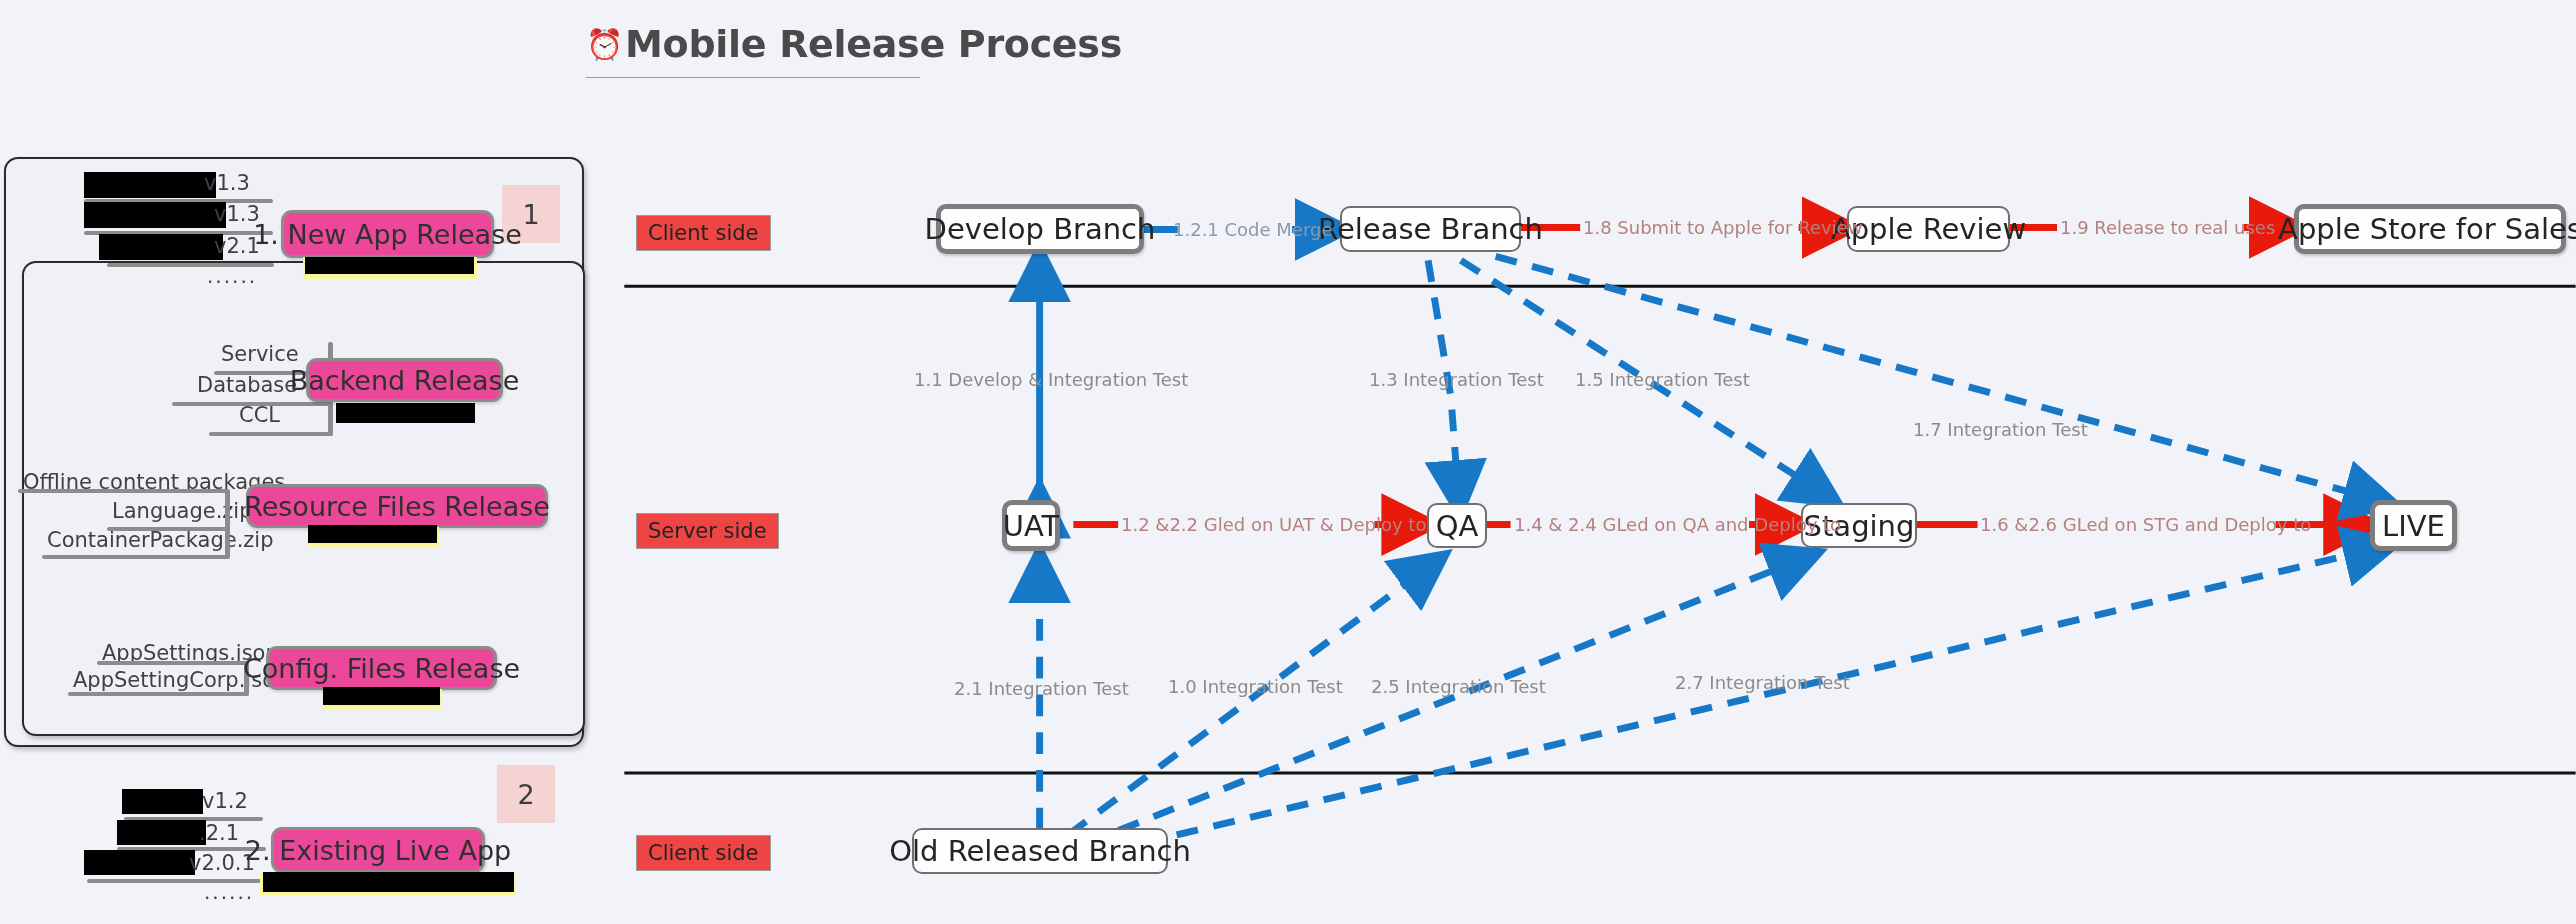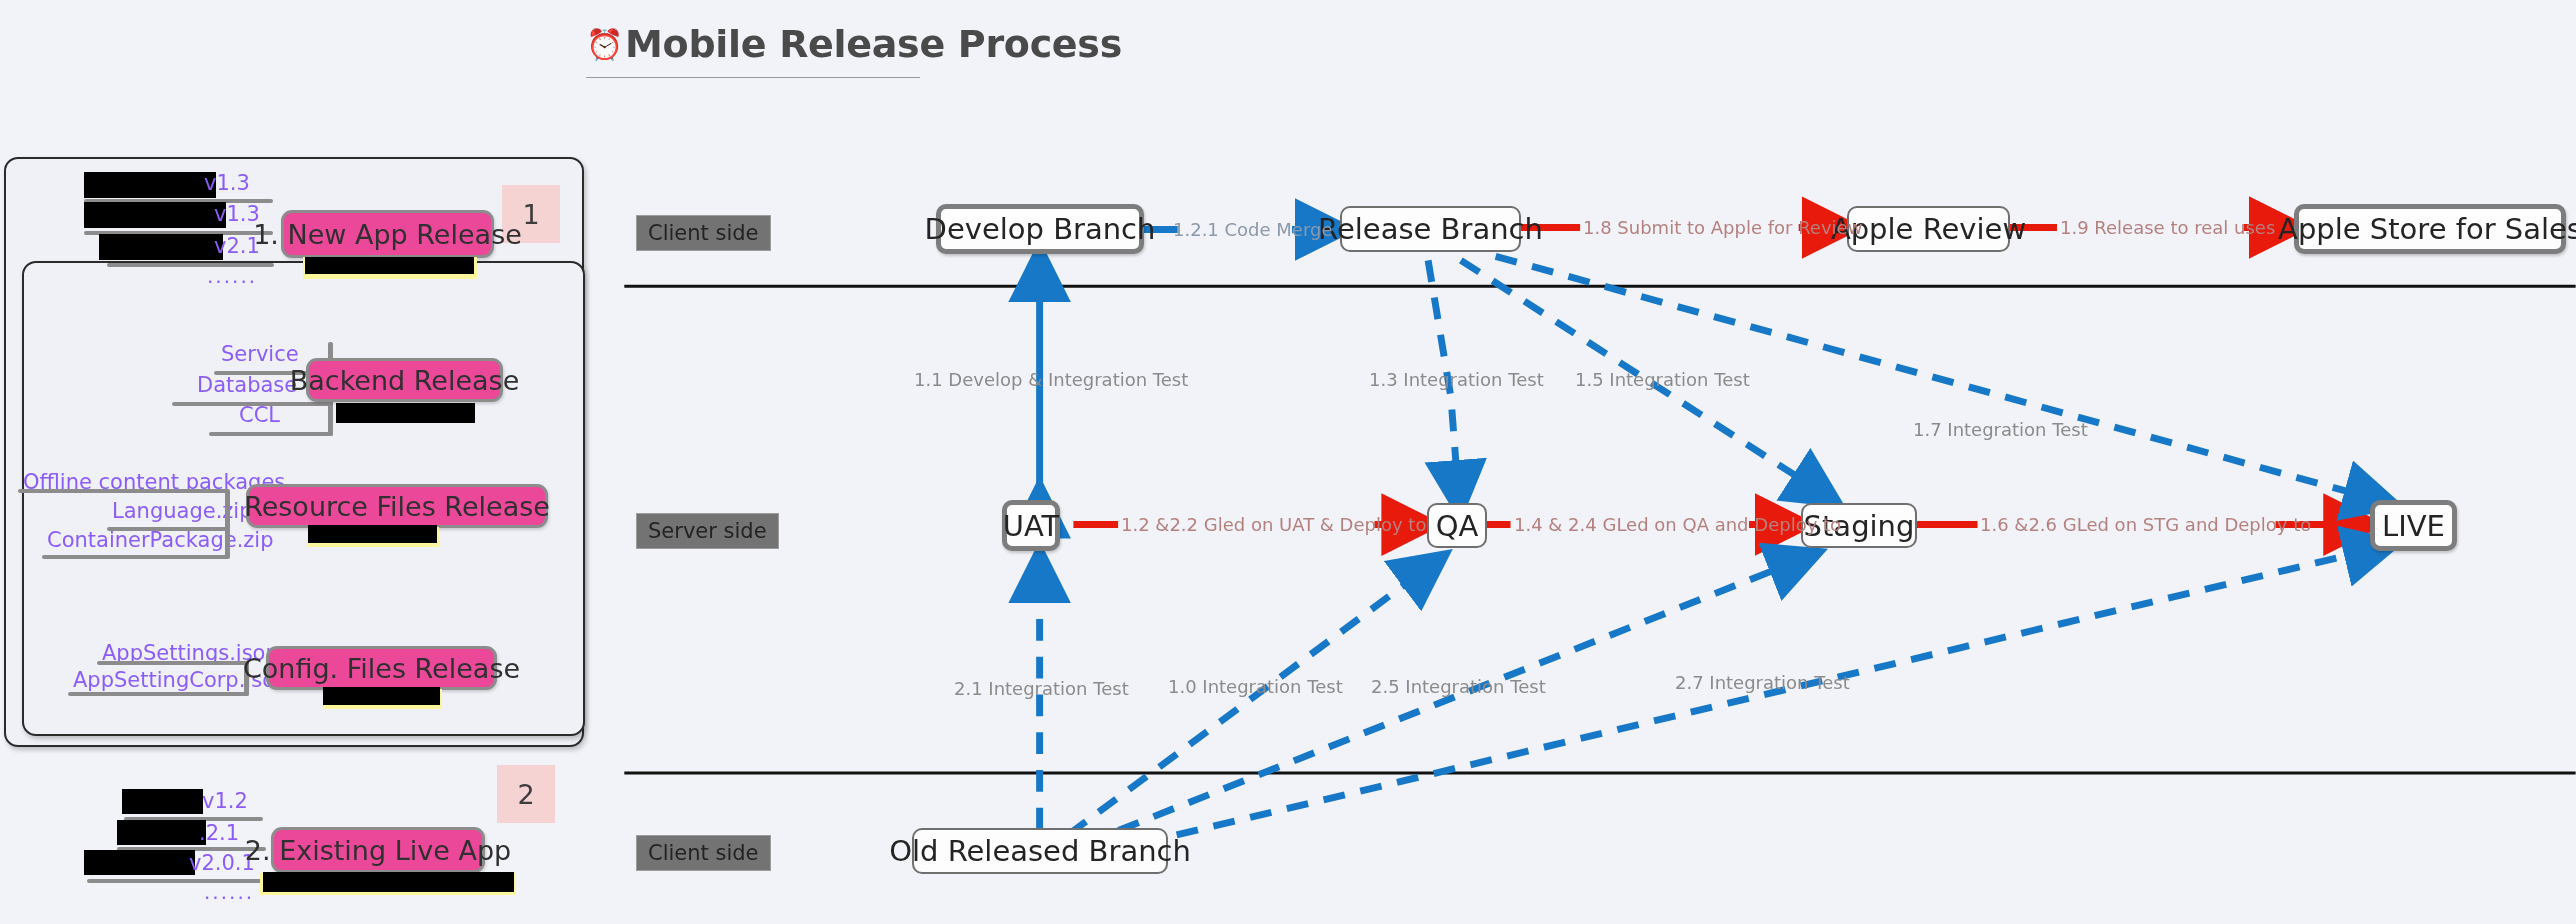--- a/index.html
+++ b/index.html
@@ -49,28 +49,28 @@
     box-shadow: 1px 2px 3px rgba(0,0,0,0.16);
   }
   .node.lg { font-size: 27px; padding: 6px 16px; }
 
   
   .redact { position: absolute; background: #000; }
   .hl-band { position: absolute; background: #fbf59b; }
 
   
   .leaf {
-    position: absolute; font-size: 21px; color: #8b5cf6; white-space: nowrap;
+    position: absolute; font-size: 21px; color: #404040; white-space: nowrap;
     text-align: right;
   }
   .leaf-underline { position: absolute; height: 4px; background: #8c8c8c; border-radius: 2px; }
 
   
   .lane-label {
-    position: absolute; border: 1px solid #9d9d9d; background: #737373;
+    position: absolute; border: 1px solid #9d9d9d; background: #ef4444;
     font-size: 21px; color: #232323; padding: 5px 11px; white-space: nowrap;
   }
 
   
   .fnode {
     position: absolute; background: #fdfdfd; border-radius: 10px;
     color: #242424; white-space: nowrap; display: flex; align-items: center;
     justify-content: center; font-size: 29px;
   }
   .fnode.thick { border: 5px solid #7d7d7d; box-shadow: 1px 2px 3px rgba(0,0,0,0.2); }

